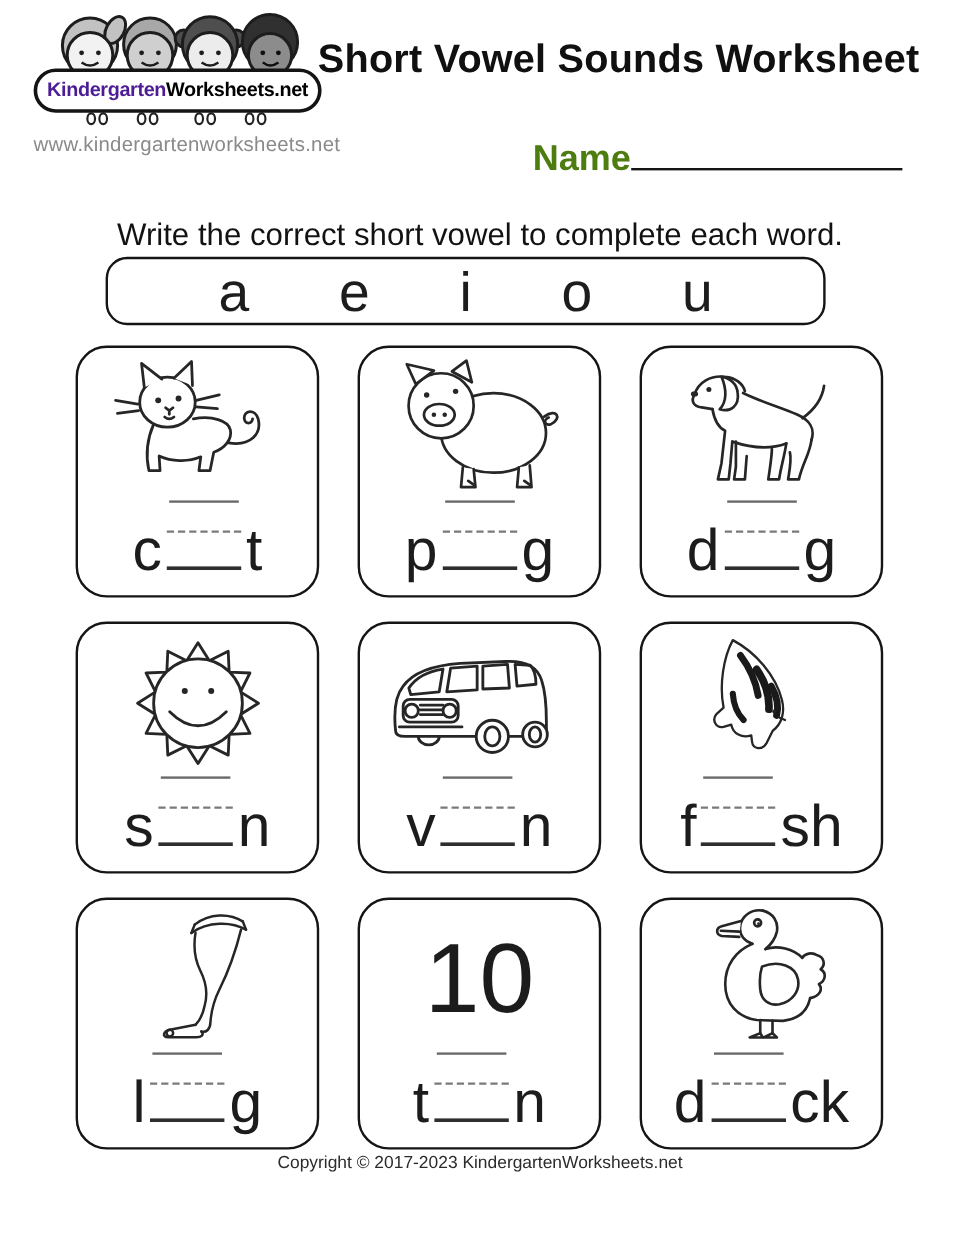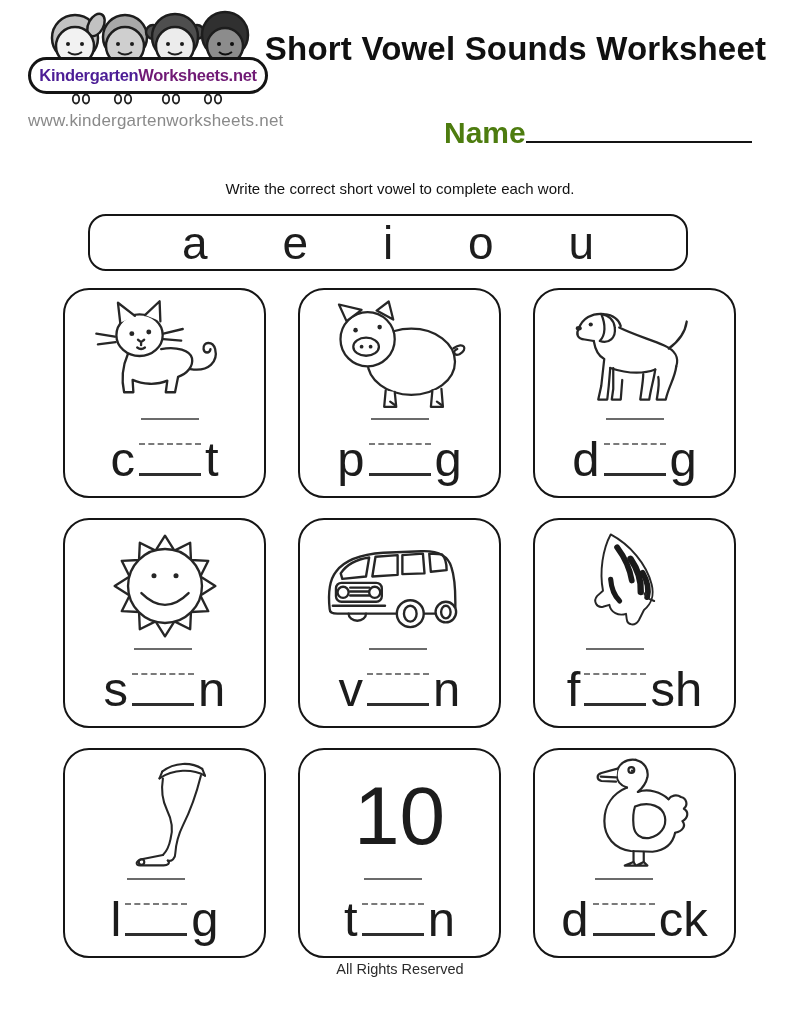--- a/index.html
+++ b/index.html
@@ -5,33 +5,33 @@
   html,body{margin:0;padding:0;background:#fff;}
   .page{position:relative;width:800px;height:1035px;background:#fff;overflow:hidden;
         font-family:"Liberation Sans",sans-serif;color:#1c1c1c;}
 
   
   .logo{position:absolute;left:28px;top:8px;width:240px;text-align:center;}
   .kids-svg{display:block;margin:0 auto -15px;position:relative;z-index:1;}
   .banner{position:relative;z-index:2;background:#fff;border:3px solid #141414;border-radius:22px;
           padding:6px 4px;font-size:16.5px;font-weight:700;letter-spacing:-0.3px;white-space:nowrap;}
   .banner .gray{color:#4c1d95;}
-  .banner .blk{color:#701a75;}
+  .banner .blk{color:#000000;}
   .feet-svg{display:block;margin:-2px auto 0;}
   .url{margin-top:5px;font-size:17px;color:#8a8a8a;letter-spacing:.2px;}
 
   
   .title{position:absolute;left:258px;top:30px;width:515px;margin:0;text-align:center;
          font-size:33px;font-weight:700;letter-spacing:.2px;color:#101010;}
   .name-row{position:absolute;left:444px;top:116px;display:flex;align-items:baseline;
             font-size:30px;font-weight:700;color:#4d7c0f;}
   .name-line{display:inline-block;width:226px;border-bottom:2.5px solid #141414;}
 
   .instructions{position:absolute;left:0;right:0;top:180px;margin:0;text-align:center;
-                font-size:15px;color:#121212;}
+                font-size:26px;color:#121212;}
 
   
   .vowel-bank{position:absolute;left:88px;top:214px;width:600px;height:57px;box-sizing:border-box;
               border:2.5px solid #151515;border-radius:18px;display:flex;align-items:center;
               justify-content:space-between;padding:0 92px;}
   .vowel{font-size:46px;line-height:1;color:#1d1d1d;}
 
   
   .grid{position:absolute;left:63px;top:288px;display:grid;
         grid-template-columns:repeat(3,203px);gap:20px 32px;}
@@ -307,15 +307,15 @@
 </div>
     <div class="word">
       <span class="lt before">d</span>
       <span class="blank"></span>
       <span class="lt after">ck</span>
     </div>
   </div>
 </div>
 
   <div class="footer">
-    <div>All Rights Reserved</div>
+    <div>Copyright © 2017-2023 KindergartenWorksheets.net</div>
   </div>
 </div>
 
 </body></html>

